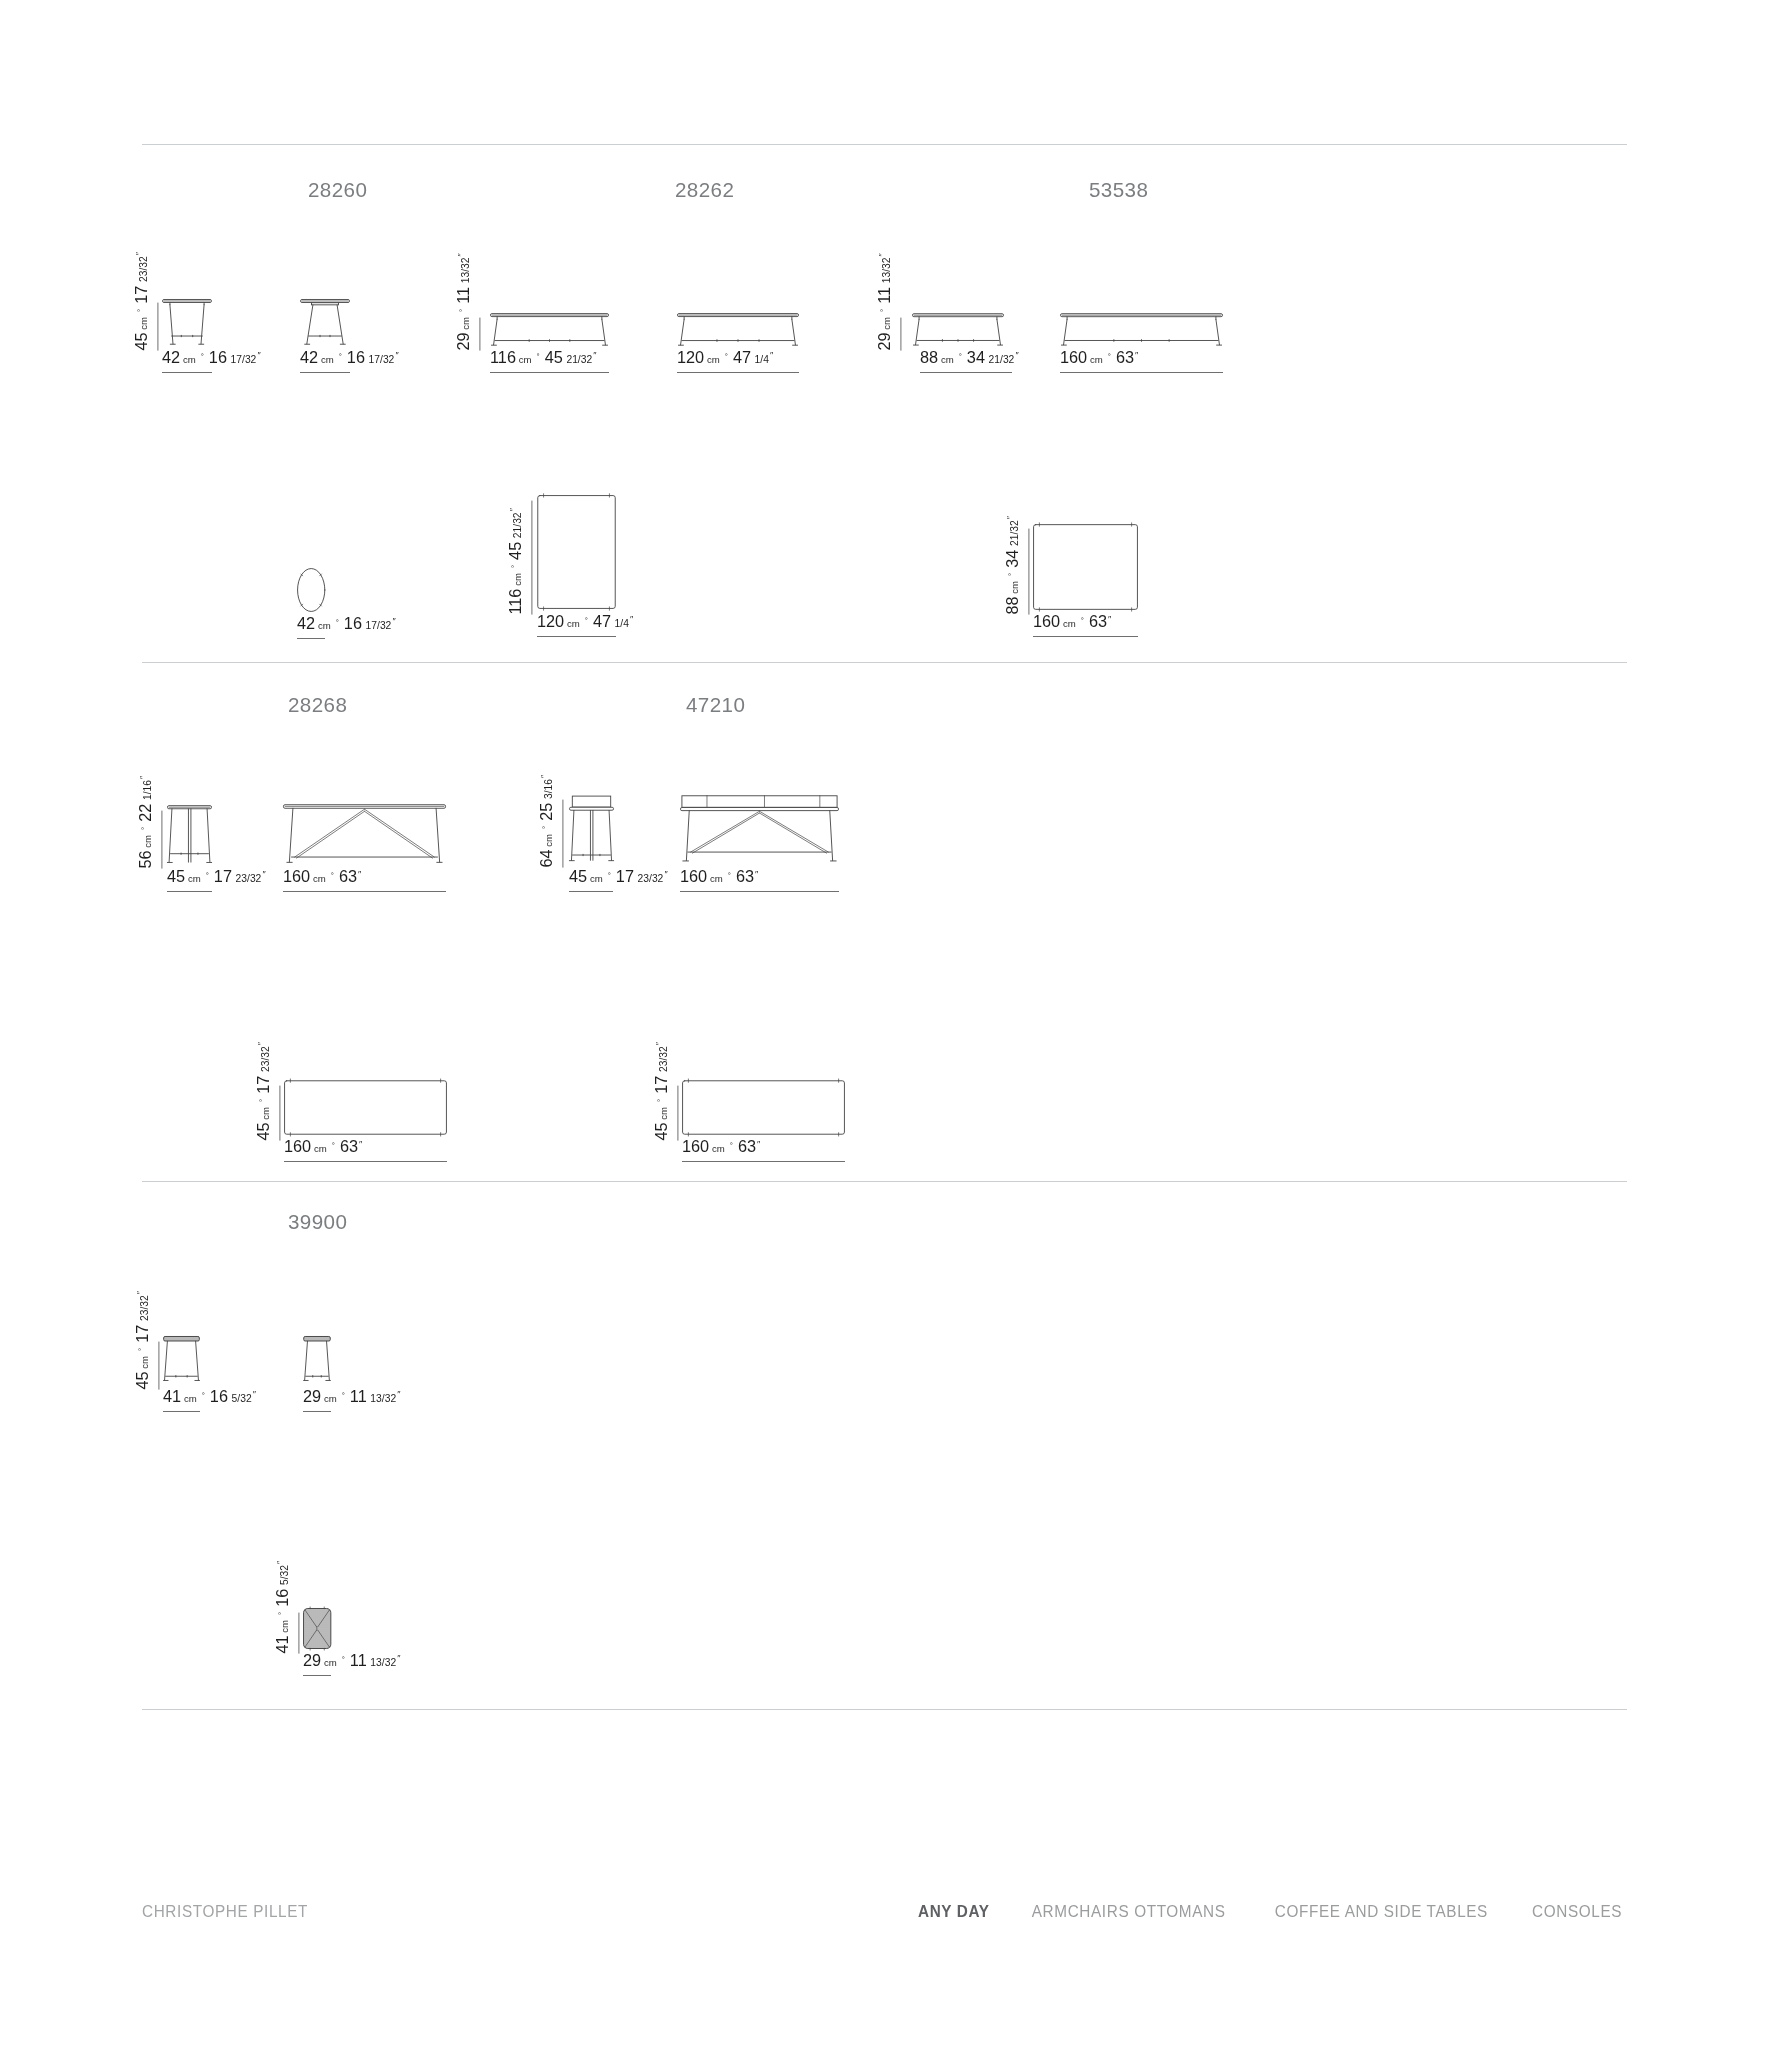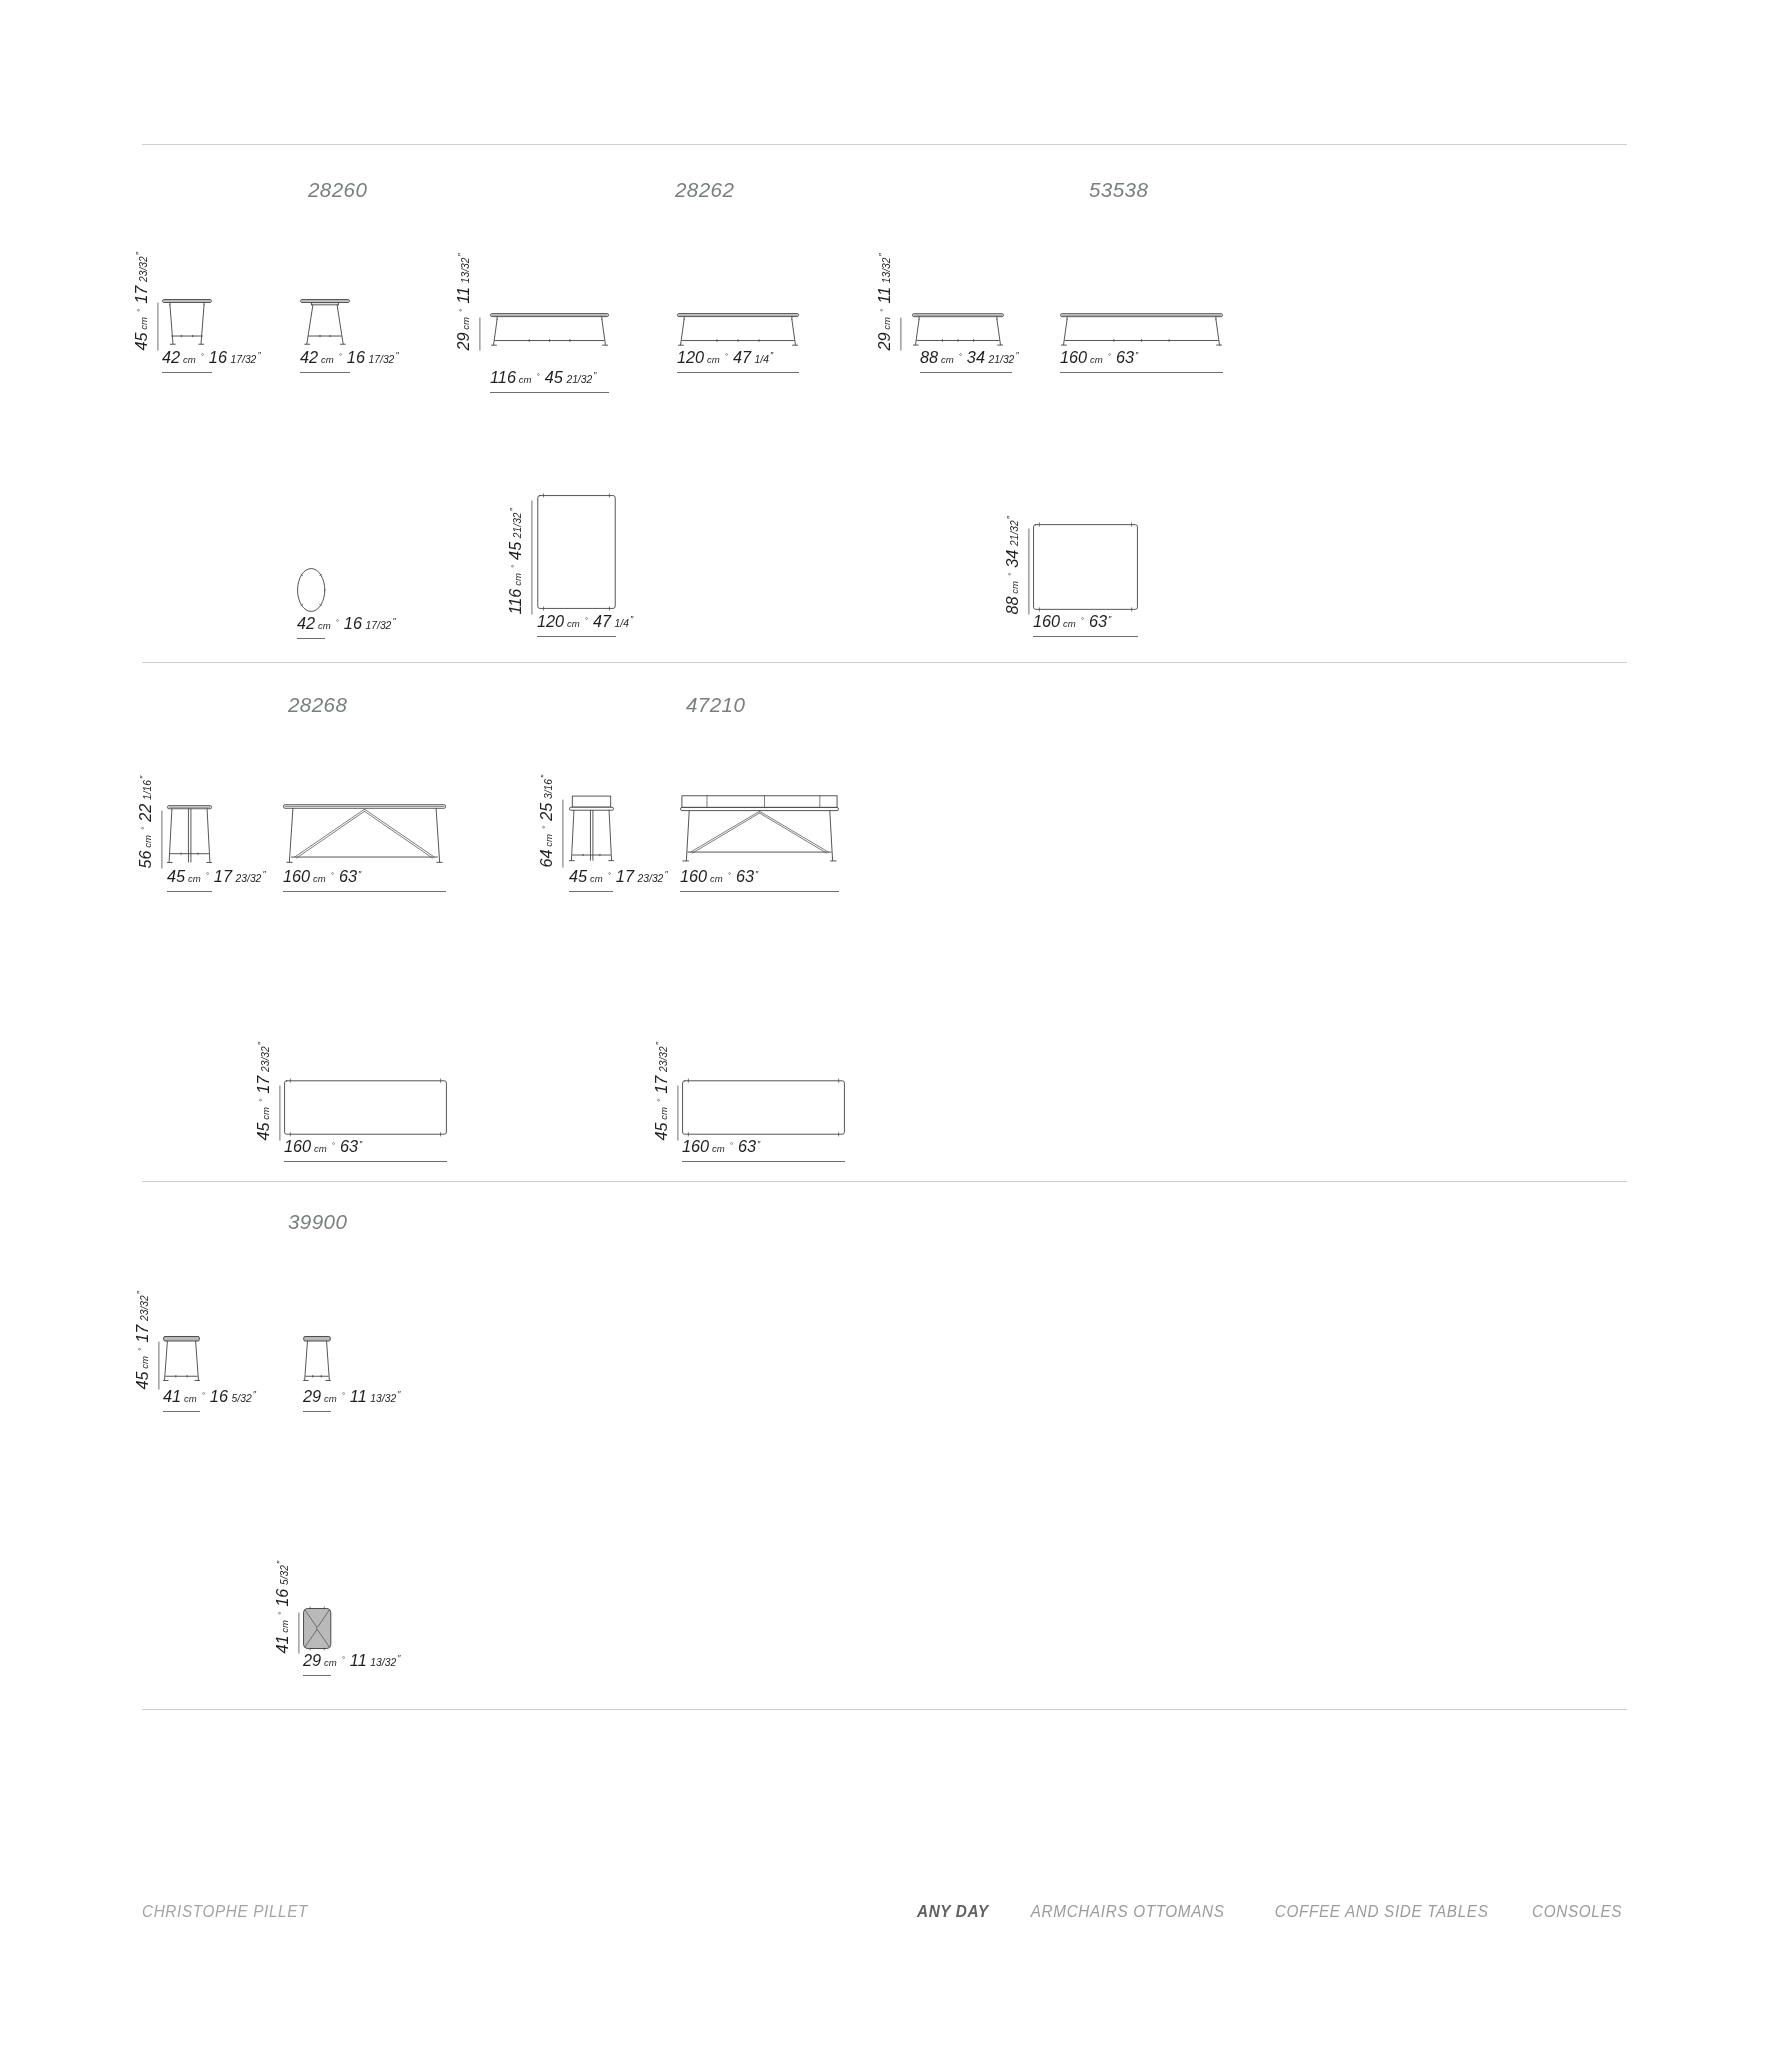--- a/index.html
+++ b/index.html
@@ -1,17 +1,17 @@
 <!DOCTYPE html>
 <html style="font-size:11.4px"><head>
 <meta charset="utf-8">
 <style>
   html,body{margin:0;padding:0;background:#fff;}
   #sheet{position:relative;width:1776px;height:1936px;background:#ffffff;
-         font-family:"Liberation Sans",sans-serif;overflow:hidden;font-style:italic;}
+         font-family:"Liberation Sans",sans-serif;overflow:hidden;}
   .rule{position:absolute;left:142px;width:1485px;height:1.4px;background:#cccfd1;}
   .pcode{position:absolute;font-size:20.6px;color:#7b7e80;letter-spacing:0.4px;white-space:nowrap;}
   
   .dim{position:absolute;white-space:nowrap;line-height:15px;
        border-bottom:1.1px solid #6f6f6f;padding-bottom:3.6px;color:#1f1f1f;}
   .dim-v{height:19px;transform:rotate(-90deg);transform-origin:0 100%;}
   .dn{font-size:16.3px;color:#1f1f1f;}
   .du{font-size:9.6px;margin-left:2.8px;color:#2a2a2a;}
   .ds{font-size:7.8px;margin:0 5px;position:relative;top:-3.6px;color:#2a2a2a;}
   .df{font-size:10.3px;margin-left:3.6px;}
@@ -203,21 +203,21 @@
   <div class="dim dim-v" style="left:299px;top:1630px;width:41px">
     <span class="dn">41</span><span class="du">cm</span><span class="ds">°</span><span class="dn">16</span><span class="df">5/32</span><span class="dq">″</span>
   </div>
 
   <div class="dim" style="left:162px;top:350px;width:50px">
     <span class="dn">42</span><span class="du">cm</span><span class="ds">°</span><span class="dn">16</span><span class="df">17/32</span><span class="dq">″</span>
   </div>
   <div class="dim" style="left:300px;top:350px;width:50px">
     <span class="dn">42</span><span class="du">cm</span><span class="ds">°</span><span class="dn">16</span><span class="df">17/32</span><span class="dq">″</span>
   </div>
-  <div class="dim" style="left:490px;top:370px;width:119px">
+  <div class="dim" style="left:490px;top:350px;width:119px">
     <span class="dn">116</span><span class="du">cm</span><span class="ds">°</span><span class="dn">45</span><span class="df">21/32</span><span class="dq">″</span>
   </div>
   <div class="dim" style="left:677px;top:350px;width:122px">
     <span class="dn">120</span><span class="du">cm</span><span class="ds">°</span><span class="dn">47</span><span class="df">1/4</span><span class="dq">″</span>
   </div>
   <div class="dim" style="left:920px;top:350px;width:92px">
     <span class="dn">88</span><span class="du">cm</span><span class="ds">°</span><span class="dn">34</span><span class="df">21/32</span><span class="dq">″</span>
   </div>
   <div class="dim" style="left:1060px;top:350px;width:163px">
     <span class="dn">160</span><span class="du">cm</span><span class="ds">°</span><span class="dn">63</span><span class="dq">″</span>

